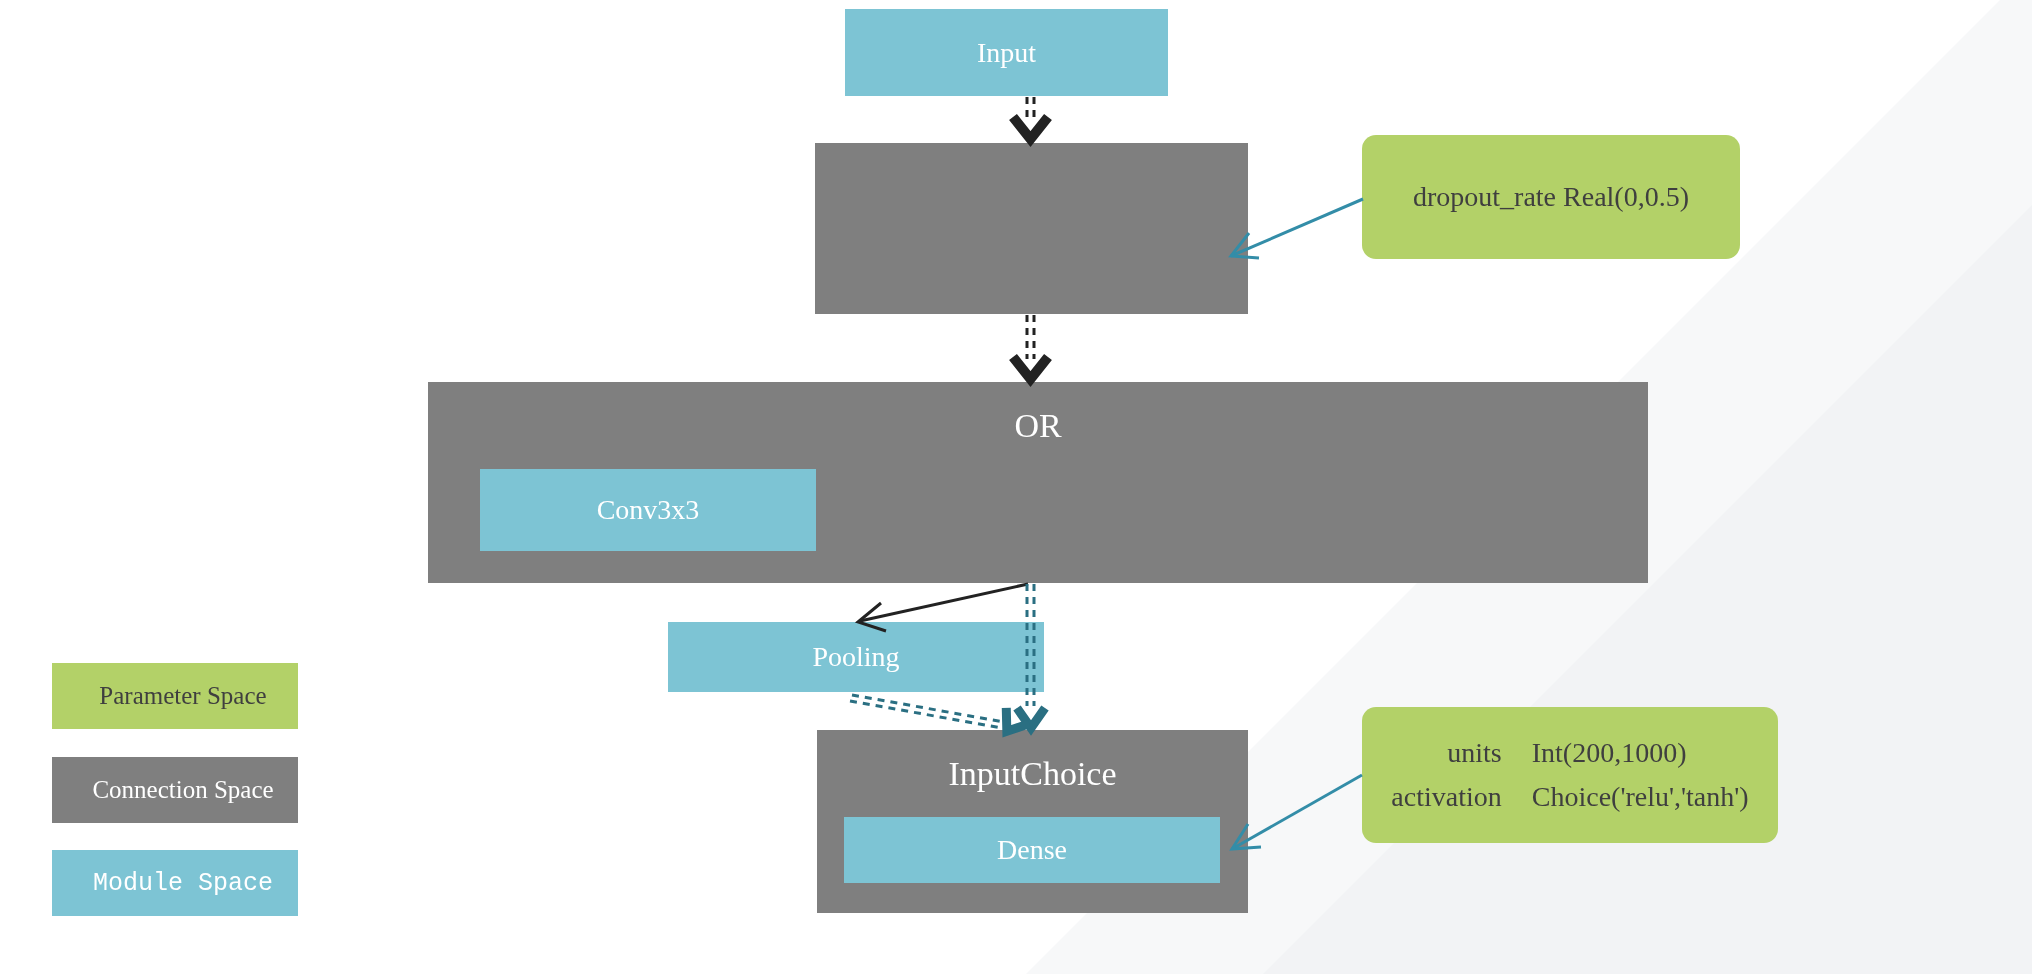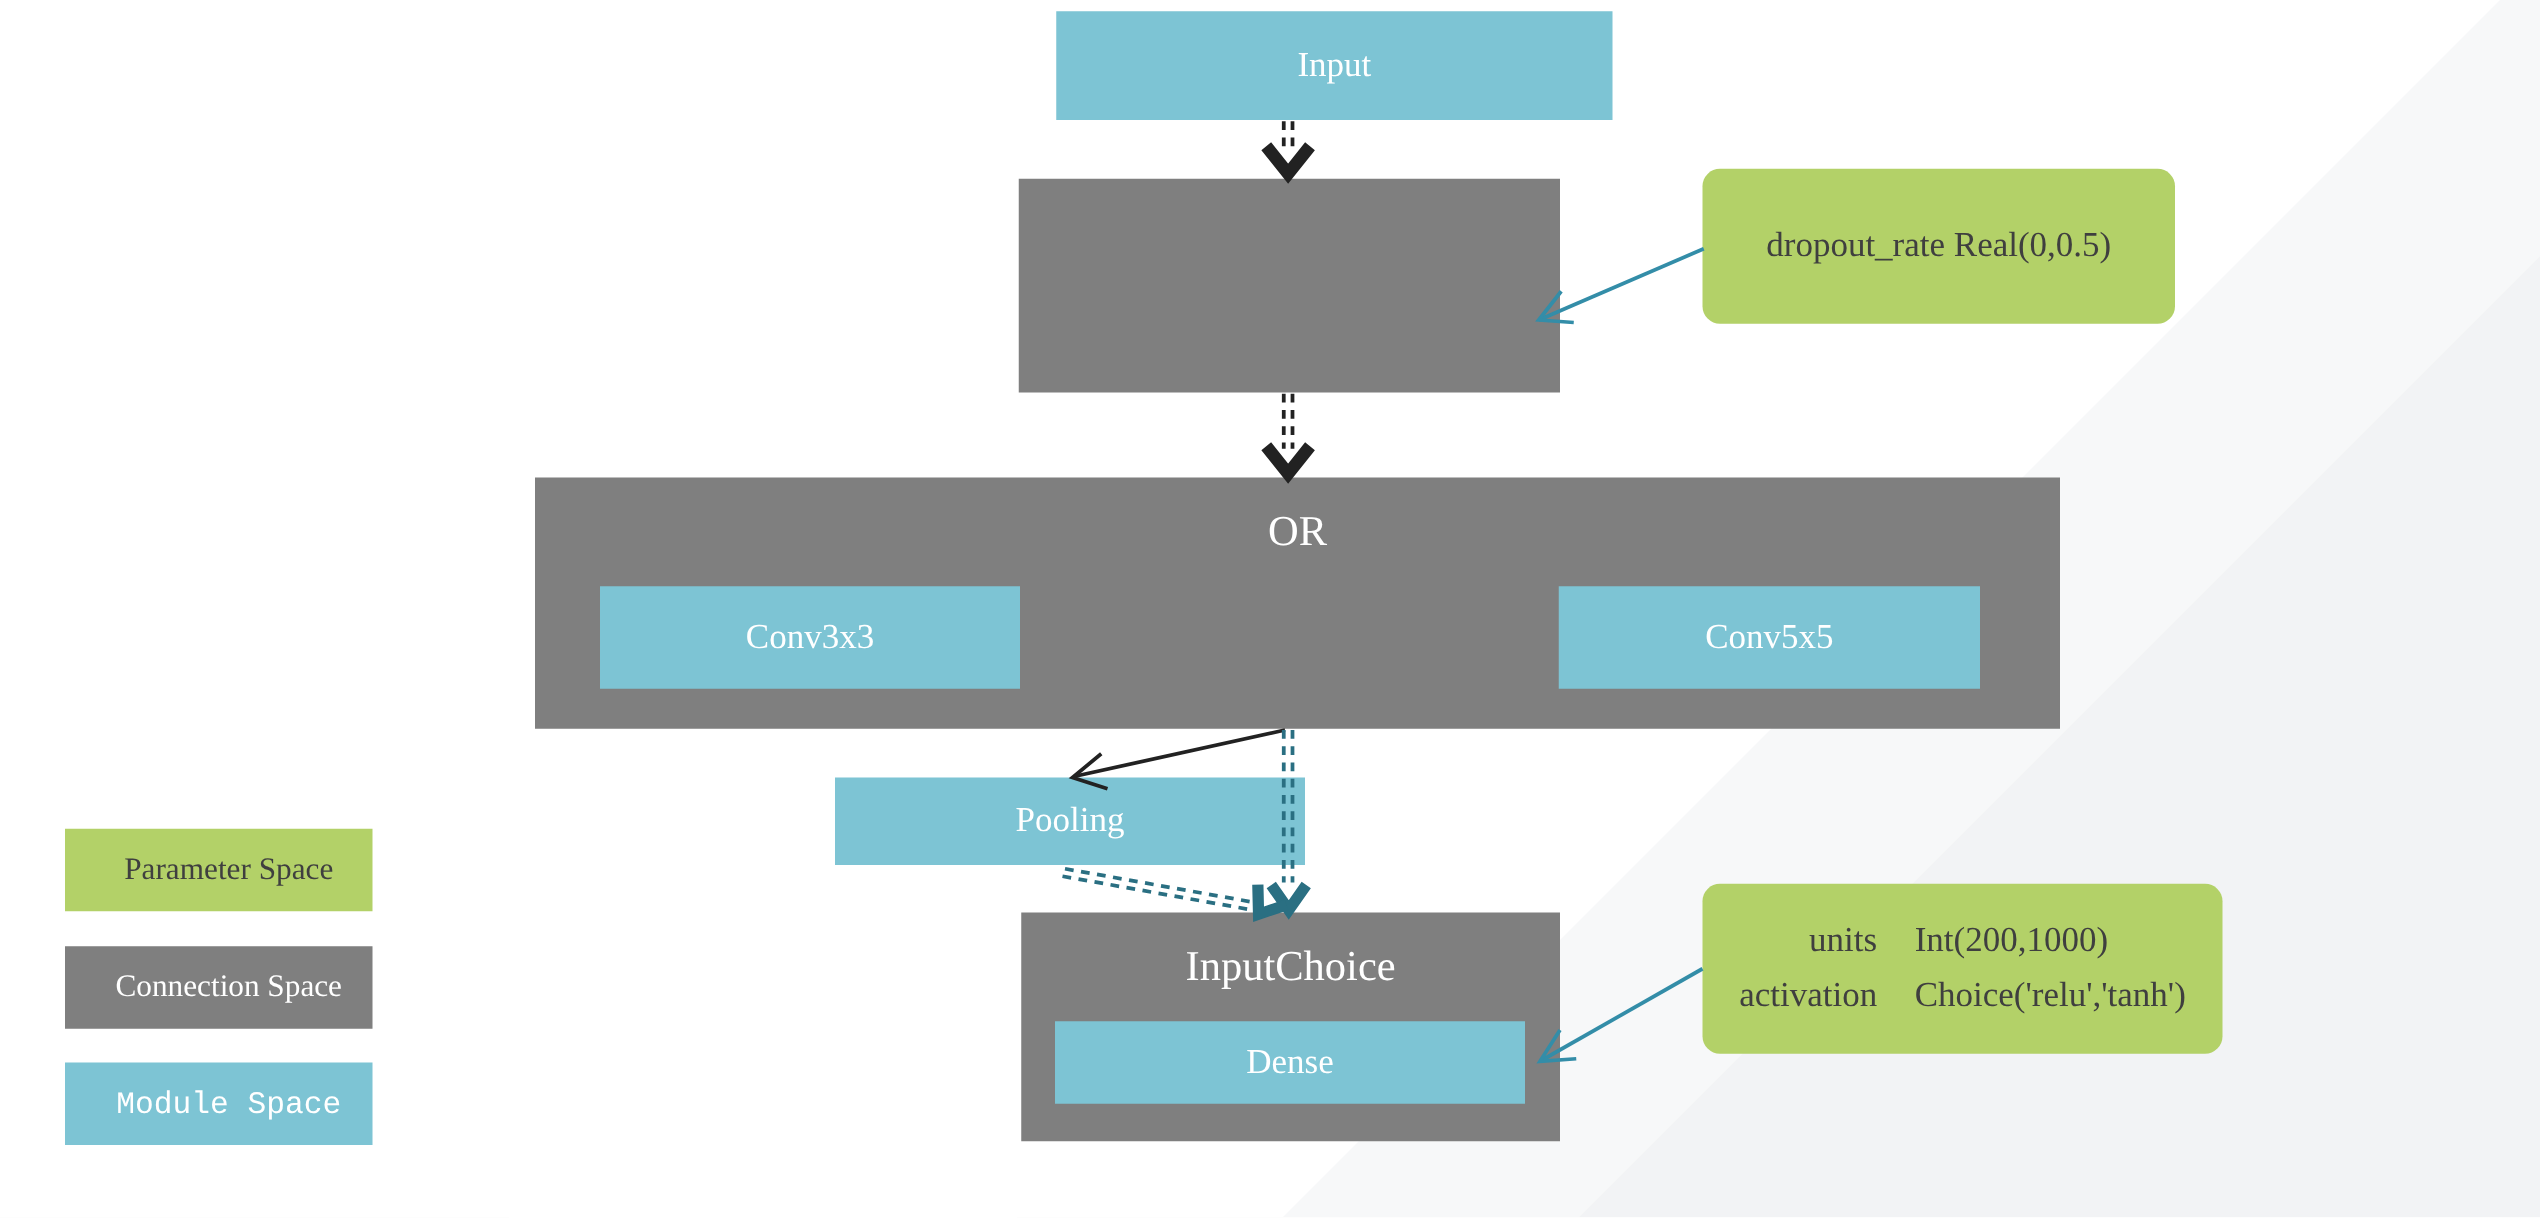--- a/index.html
+++ b/index.html
@@ -13,21 +13,21 @@
 
   .box{position:absolute;display:flex;align-items:center;justify-content:center;}
   .module{background:var(--module,#7dc4d4);color:var(--text-light,#ffffff);font-size:28px;}
   .group{position:absolute;background:var(--connection,#7f7f7f);}
   .group-title{position:absolute;left:0;right:0;display:flex;align-items:center;justify-content:center;
     color:var(--text-light,#ffffff);font-size:34px;}
   .param{position:absolute;background:var(--parameter,#b3d168);color:var(--text-dark,#3f3f3f);
     display:flex;align-items:center;justify-content:center;font-size:28px;border-radius:14px;}
 
   
-  .input-box{left:845px;top:9px;width:445px;height:87px;}
+  .input-box{left:845px;top:9px;width:323px;height:87px;}
   .optional-group{left:815px;top:143px;width:433px;height:171px;}
   .optional-title{top:0;height:84px;}
   .dropout-box{left:29px;top:82px;width:375px;height:68px;}
   .or-group{left:428px;top:382px;width:1220px;height:201px;}
   .or-title{top:0;height:88px;}
   .conv1{left:52px;top:87px;width:336px;height:82px;}
   .conv2{left:432px;top:87px;width:337px;height:82px;}
   .conv3{left:819px;top:87px;width:337px;height:82px;}
   .pooling-box{left:668px;top:622px;width:376px;height:70px;}
   .inputchoice-group{left:817px;top:730px;width:431px;height:183px;}
@@ -65,23 +65,20 @@
   </div>
 
   <div class="param green1">
     <span>dropout_rate Real(0,0.5)</span>
   </div>
 
   <div class="group or-group">
     <div class="group-title or-title">OR</div>
     <div class="box module conv1">
       <span>Conv3x3</span>
-    </div>
-    <div class="box module conv3">
-      <span>Conv5x5</span>
     </div>
   </div>
 
   <div class="box module pooling-box">
     <span>Pooling</span>
   </div>
 
   <div class="group inputchoice-group">
     <div class="group-title inputchoice-title">InputChoice</div>
     <div class="box module dense-box">

